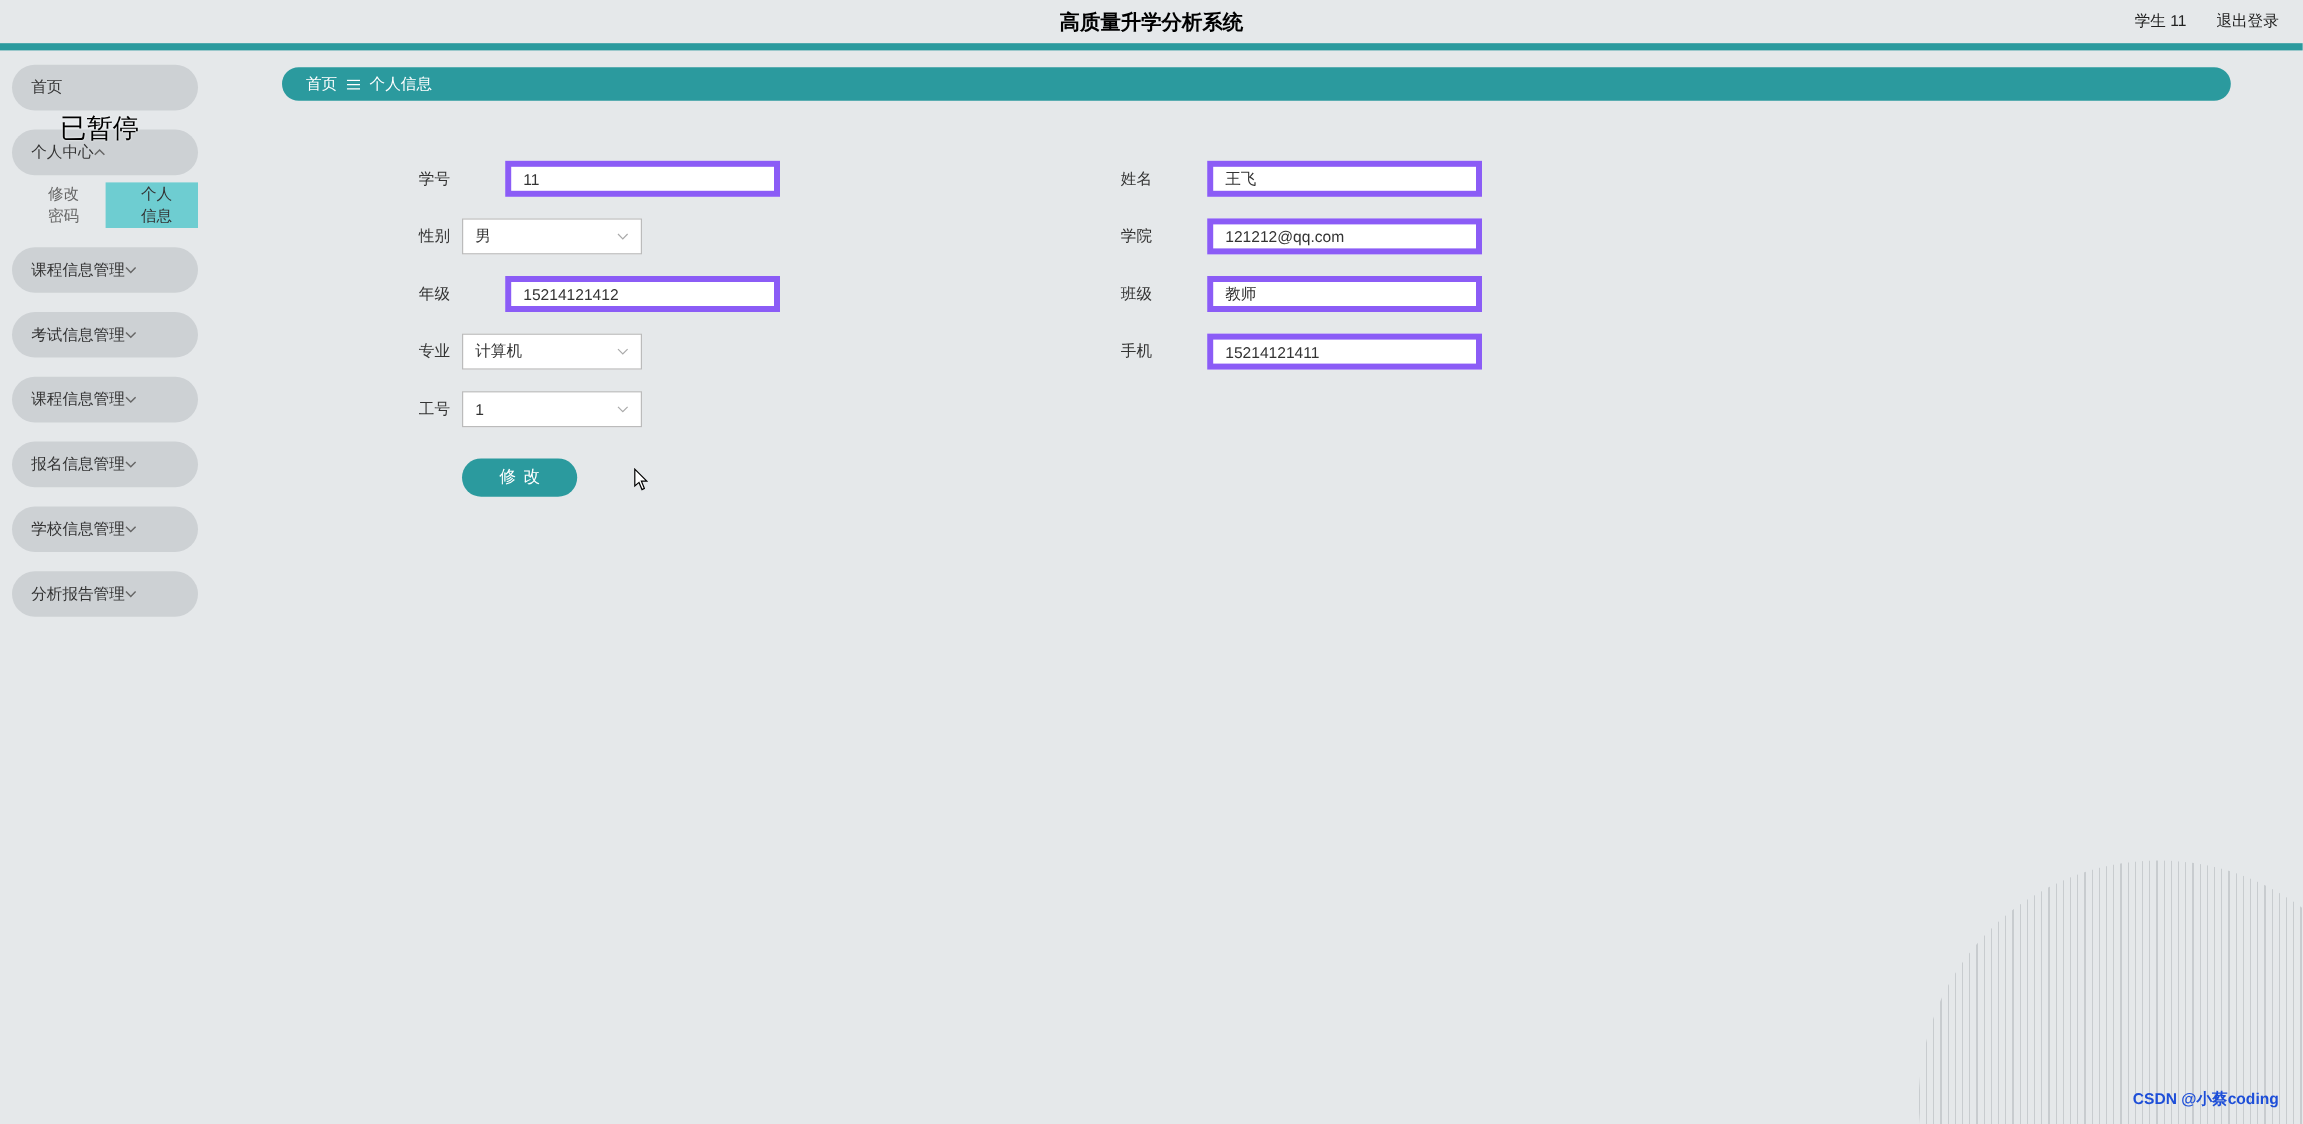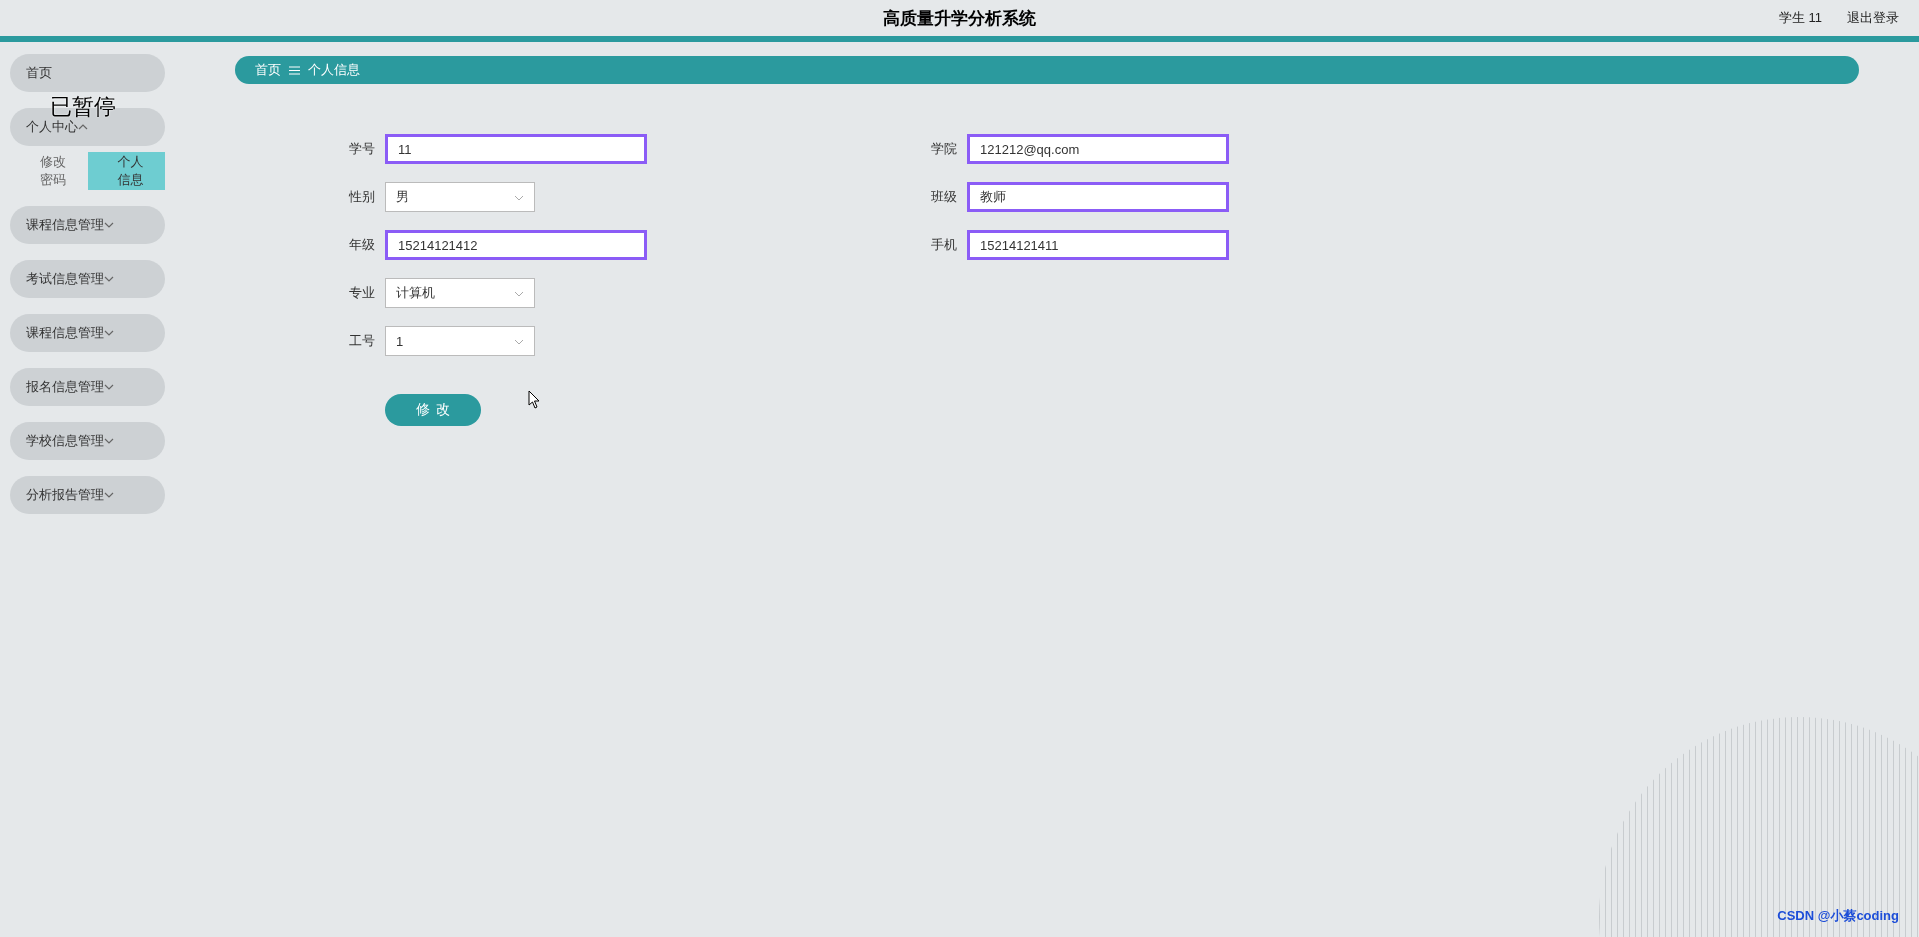--- a/index.html
+++ b/index.html
@@ -164,28 +164,29 @@
 }
 
 .form-label {
   width: 40px;
   font-size: 13px;
   color: #333;
   text-align: right;
 }
 
 .form-input {
-  width: 262px;
+  width: 229px;
   height: 30px;
-  border: 3px solid #8b5cf6;
+  border: 5px solid #8b5cf6;
   background: #fff;
   padding: 0 10px;
   font-size: 13px;
   color: #333;
   outline: none;
+  margin-left: 36px;
 }
 
 .form-select {
   width: 150px;
   height: 30px;
   border: 1px solid #bbb;
   background: #fff;
   padding: 0 10px;
   font-size: 13px;
   color: #333;
@@ -194,21 +195,21 @@
   justify-content: space-between;
   cursor: pointer;
 }
 
 .select-arrow {
   color: #aaa;
   font-size: 11px;
 }
 
 .submit-btn {
-  margin-top: 20px;
+  margin-top: 8px;
   margin-left: 50px;
   width: 96px;
   height: 32px;
   background: #2b9a9e;
   color: #fff;
   border: none;
   border-radius: 16px;
   font-size: 14px;
   cursor: pointer;
   letter-spacing: 6px;
@@ -402,20 +403,24 @@
                   <path d="M1 1 L5 5 L9 1" stroke="#aaa" stroke-width="1" fill="none"></path>
                 </svg>
             </span>
           </div>
         </div>
 
         <button class="submit-btn">修改</button>
       </div>
 
       <div class="form-column">
+        <div class="form-row">
+          <span class="form-label">姓名</span>
+          <input class="form-input" value="王飞" style="">
+        </div>
 
         <div class="form-row">
           <span class="form-label">学院</span>
           <input class="form-input" value="121212@qq.com" style="">
         </div>
 
         <div class="form-row">
           <span class="form-label">班级</span>
           <input class="form-input" value="教师" style="">
         </div>

